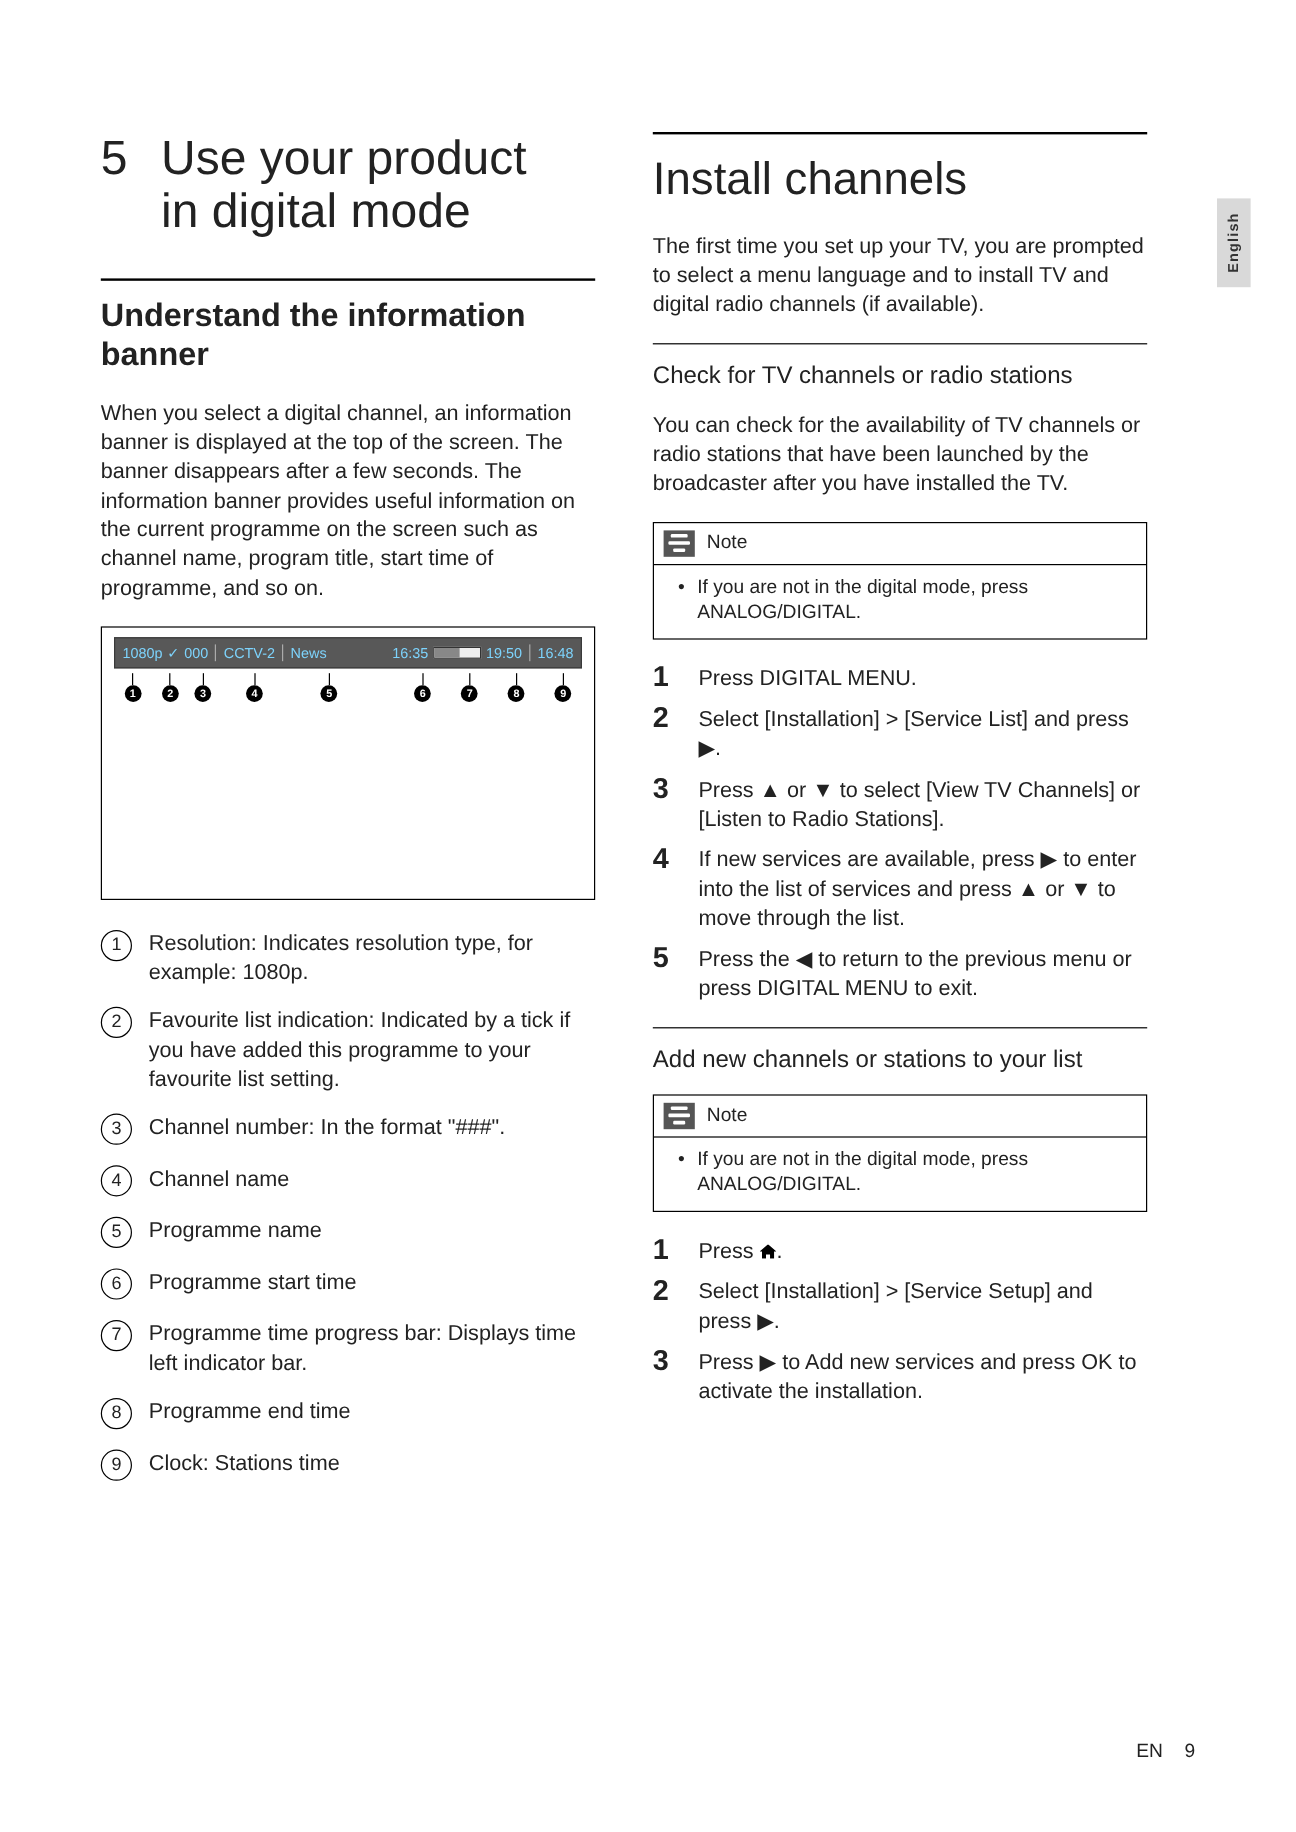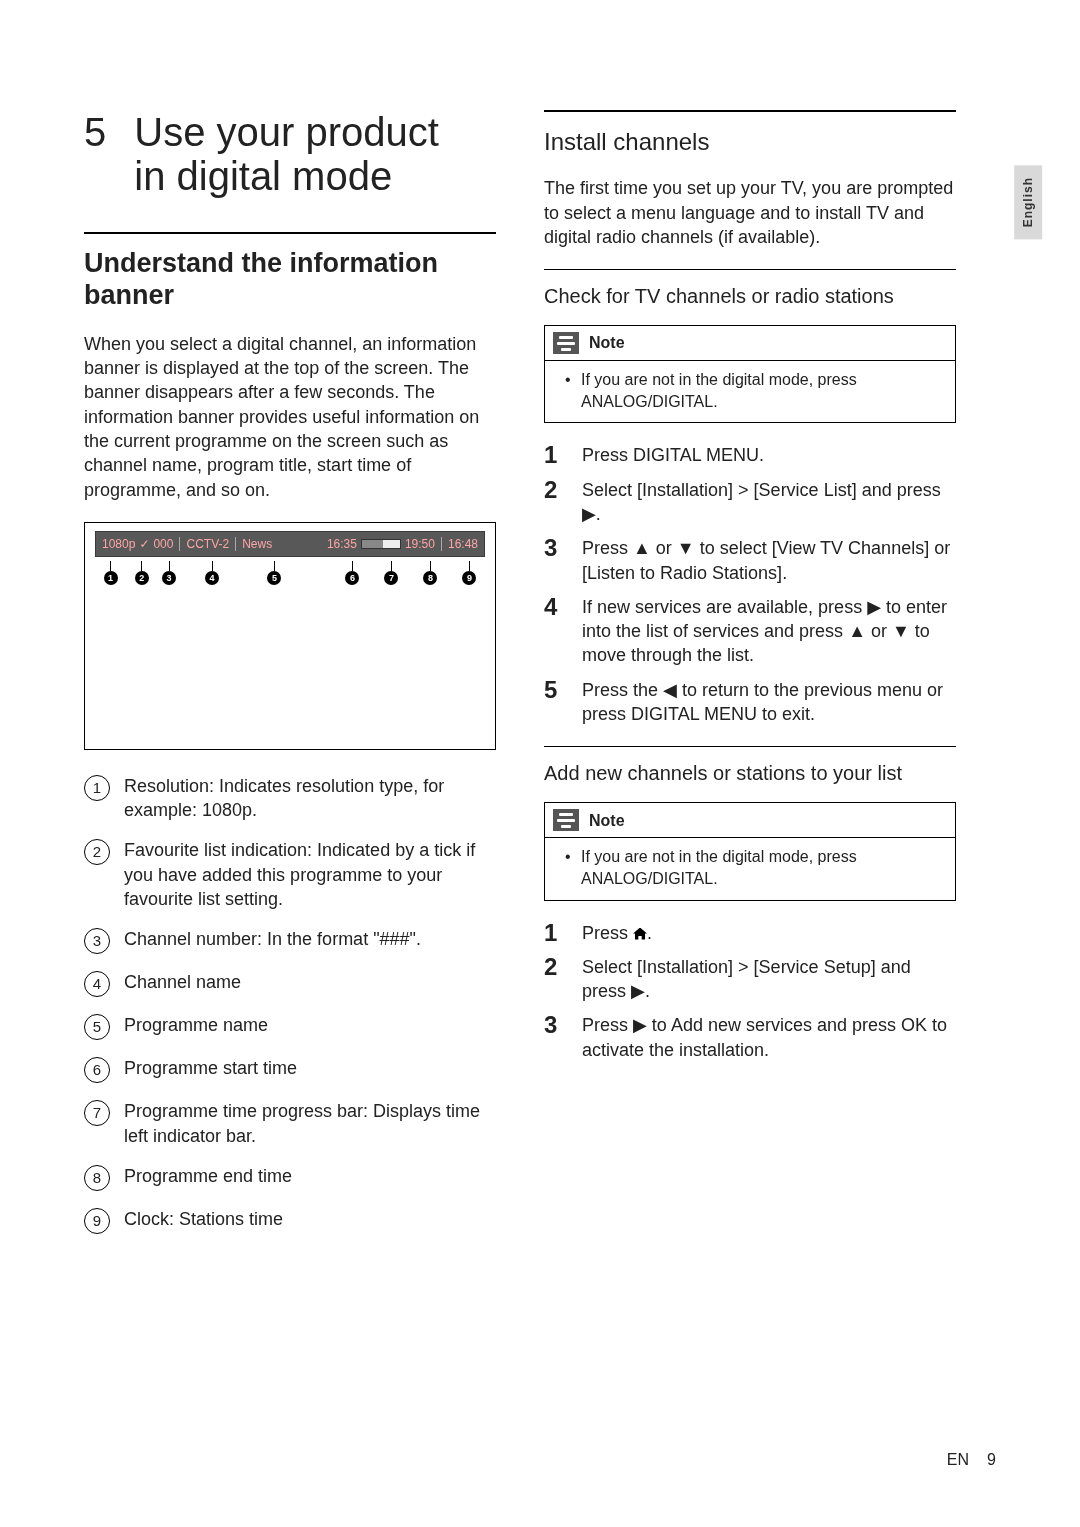--- a/index.html
+++ b/index.html
@@ -52,21 +52,21 @@
     border-top: 2px solid #000;
     padding-top: 14px;
   }
   h2 {
     font-size: 27px;
     font-weight: 700;
     margin: 0 0 20px 0;
     line-height: 1.18;
   }
   h2.install {
-    font-size: 24px;
+    font-size: 38px;
     font-weight: 400;
     margin-top: 2px;
   }
   h3 {
     font-size: 20px;
     font-weight: 400;
     margin: 0 0 16px 0;
     line-height: 1.25;
   }
   p.body {
@@ -83,21 +83,21 @@
   .banner-box {
     width: 100%;
     border: 1px solid #000;
     box-sizing: border-box;
     margin: 6px 0 24px 0;
     background: #fff;
     padding: 8px 10px 10px 10px;
   }
   .banner-strip {
     background: #585858;
-    color: #fca5a5;
+    color: #7dd3fc;
     font-size: 12px;
     display: flex;
     align-items: center;
     height: 24px;
     padding: 0 6px;
     gap: 4px;
     border: 1px solid #3a3a3a;
   }
   .banner-strip .sep {
     width: 1px; height: 14px; background: #aaa; margin: 0 2px;
@@ -169,21 +169,21 @@
     width: 26px; height: 22px; background: #555;
     display: flex; flex-direction: column; align-items: center; justify-content: center;
     gap: 3px; padding: 3px 0; box-sizing: border-box;
   }
   .notebox .nicon span {
     height: 3px; background: #fff; border-radius: 1px;
   }
   .notebox .nicon span:nth-child(1){ width: 14px; }
   .notebox .nicon span:nth-child(2){ width: 18px; }
   .notebox .nicon span:nth-child(3){ width: 10px; }
-  .notebox .ntitle { font-size: 16px; font-weight: 700; }
+  .notebox .ntitle { font-size: 16px; font-weight: 400; }
   .notebox .nbody {
     border-top: 1px solid #000;
     padding: 8px 12px 10px 20px;
     font-size: 16px; font-weight: 300;
     display: flex; gap: 8px;
   }
   .notebox .bullet { flex: 0 0 8px; }
 
   .arrow {
     display: inline-block;
@@ -324,20 +324,21 @@
 
   <div class="col">
     <div class="rule-top">
       <h2 class="install">Install channels</h2>
     </div>
 
     <p class="body">The first time you set up your TV, you are prompted to select a menu language and to install TV and digital radio channels (if available).</p>
 
     <div class="thinrule"></div>
     <h3>Check for TV channels or radio stations</h3>
+    <p class="body">You can check for the availability of TV channels or radio stations that have been launched by the broadcaster after you have installed the TV.</p>
 
     <div class="notebox">
       <div class="nhead">
         <div class="nicon">
             <span></span>
             <span></span>
             <span></span>
           </div>
         <div class="ntitle">Note</div>
       </div>

